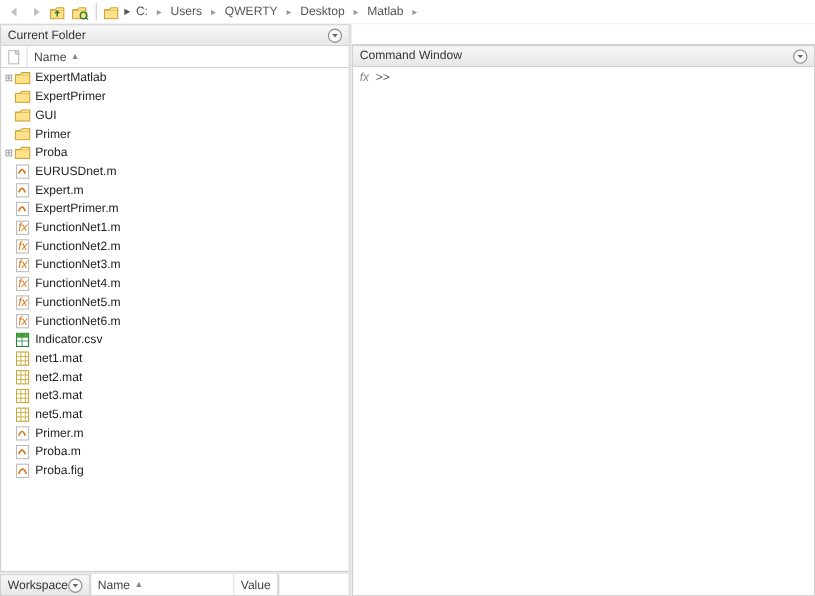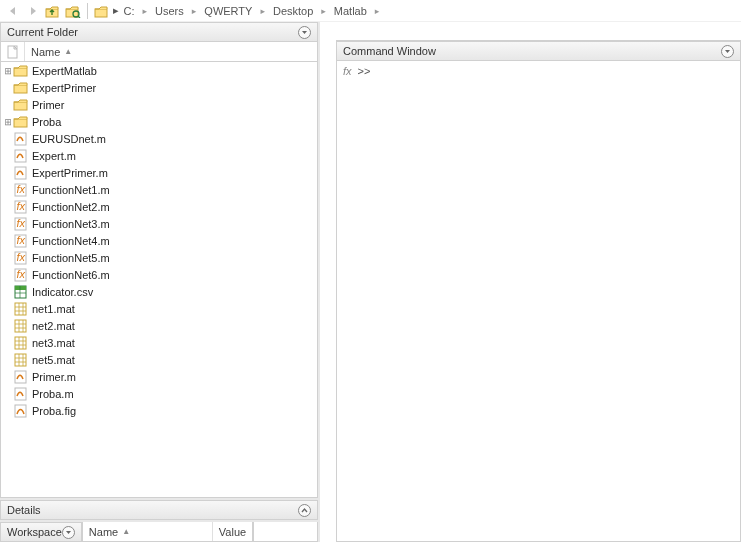--- a/index.html
+++ b/index.html
@@ -7,21 +7,21 @@
 
   
   .toolbar { height: 22px; display: flex; align-items: center; padding: 0 4px; gap: 2px; background: #fff; border-bottom: 1px solid #f0f0f0; }
   .tbtn { width: 18px; height: 18px; display: flex; align-items: center; justify-content: center; cursor: pointer; }
   .divider { width: 1px; height: 16px; background: #ccc; margin: 0 3px; }
   .crumb { display: flex; align-items: center; gap: 2px; color: #555; }
   .crumb span { padding: 0 3px; cursor: pointer; }
   .crumb .sep { color: #999; font-size: 9px; }
 
   
-  .main { display: flex; height: calc(542px - 22px); gap: 16px; }
+  .main { display: flex; height: calc(542px - 22px); }
   .leftcol { width: 320px; display: flex; flex-direction: column; border-right: 2px solid #e8e8e8; }
   .rightcol { flex: 1; display: flex; flex-direction: column; border-top: 1px solid #d0d0d0; margin-top: 18px; }
 
   
   .panel-header {
     height: 20px; display: flex; align-items: center; padding: 0 6px;
     background: linear-gradient(#f7f7f7,#e7e7e7); border: 1px solid #d0d0d0;
     color: #333; justify-content: space-between; font-size: 11px;
   }
   .panel-header .actions { display:flex; gap:4px; }
@@ -160,30 +160,40 @@
             <span class="fname">ExpertPrimer</span>
           </div>
           <div class="row">
             <span class="expander"></span>
             <span class="ficon">
               <svg width="16" height="13">
                 <rect x="1" y="4" width="13" height="8" fill="#ffe28a" stroke="#caa53a"></rect>
                 <path d="M1 4 L5 4 L7 2 L14 2 L14 4" fill="#ffe28a" stroke="#caa53a"></path>
               </svg>
             </span>
-            <span class="fname">Primer</span>
-          </div>
-          <div class="row">
-            <span class="expander">⊞</span>
+            <span class="fname">GUI</span>
+          </div>
+          <div class="row">
+            <span class="expander"></span>
             <span class="ficon">
               <svg width="16" height="13">
                 <rect x="1" y="4" width="13" height="8" fill="#ffe28a" stroke="#caa53a"></rect>
                 <path d="M1 4 L5 4 L7 2 L14 2 L14 4" fill="#ffe28a" stroke="#caa53a"></path>
               </svg>
             </span>
+            <span class="fname">Primer</span>
+          </div>
+          <div class="row">
+            <span class="expander">⊞</span>
+            <span class="ficon">
+              <svg width="16" height="13">
+                <rect x="1" y="4" width="13" height="8" fill="#ffe28a" stroke="#caa53a"></rect>
+                <path d="M1 4 L5 4 L7 2 L14 2 L14 4" fill="#ffe28a" stroke="#caa53a"></path>
+              </svg>
+            </span>
             <span class="fname">Proba</span>
           </div>
           <div class="row">
             <span class="expander"></span>
             <span class="ficon">
               <svg width="14" height="14">
                 <rect x="1" y="1" width="11" height="12" fill="#fff" stroke="#bbb"></rect>
                 <path d="M3 9 C5 4 7 4 9 9" stroke="#d97a1a" fill="none" stroke-width="1.5"></path>
               </svg>
             </span>
@@ -346,32 +356,20 @@
               <svg width="14" height="14">
                 <rect x="1" y="1" width="11" height="12" fill="#fff" stroke="#bbb"></rect>
                 <path d="M3 10 C5 4 8 4 10 10" stroke="#d97a1a" fill="none" stroke-width="1.5"></path>
               </svg>
             </span>
             <span class="fname">Proba.fig</span>
           </div>
         </div>
     </div>
 
-    <div class="details">
-      <div class="panel-header">
-        <span>Details</span>
-        <div class="actions">
-          <div class="circlebtn">
-            <svg width="7" height="7">
-                <path d="M1 5 L3.5 2 L6 5" fill="none" stroke="#666" stroke-width="1.3"></path>
-              </svg>
-          </div>
-        </div>
-      </div>
-    </div>
 
     <div class="workspace">
       <div class="panel-header">
         <span>Workspace</span>
         <div class="actions">
           <div class="circlebtn">
             <svg width="7" height="7">
                 <path d="M1 2 L3.5 5 L6 2 Z" fill="#666"></path>
               </svg>
           </div>

